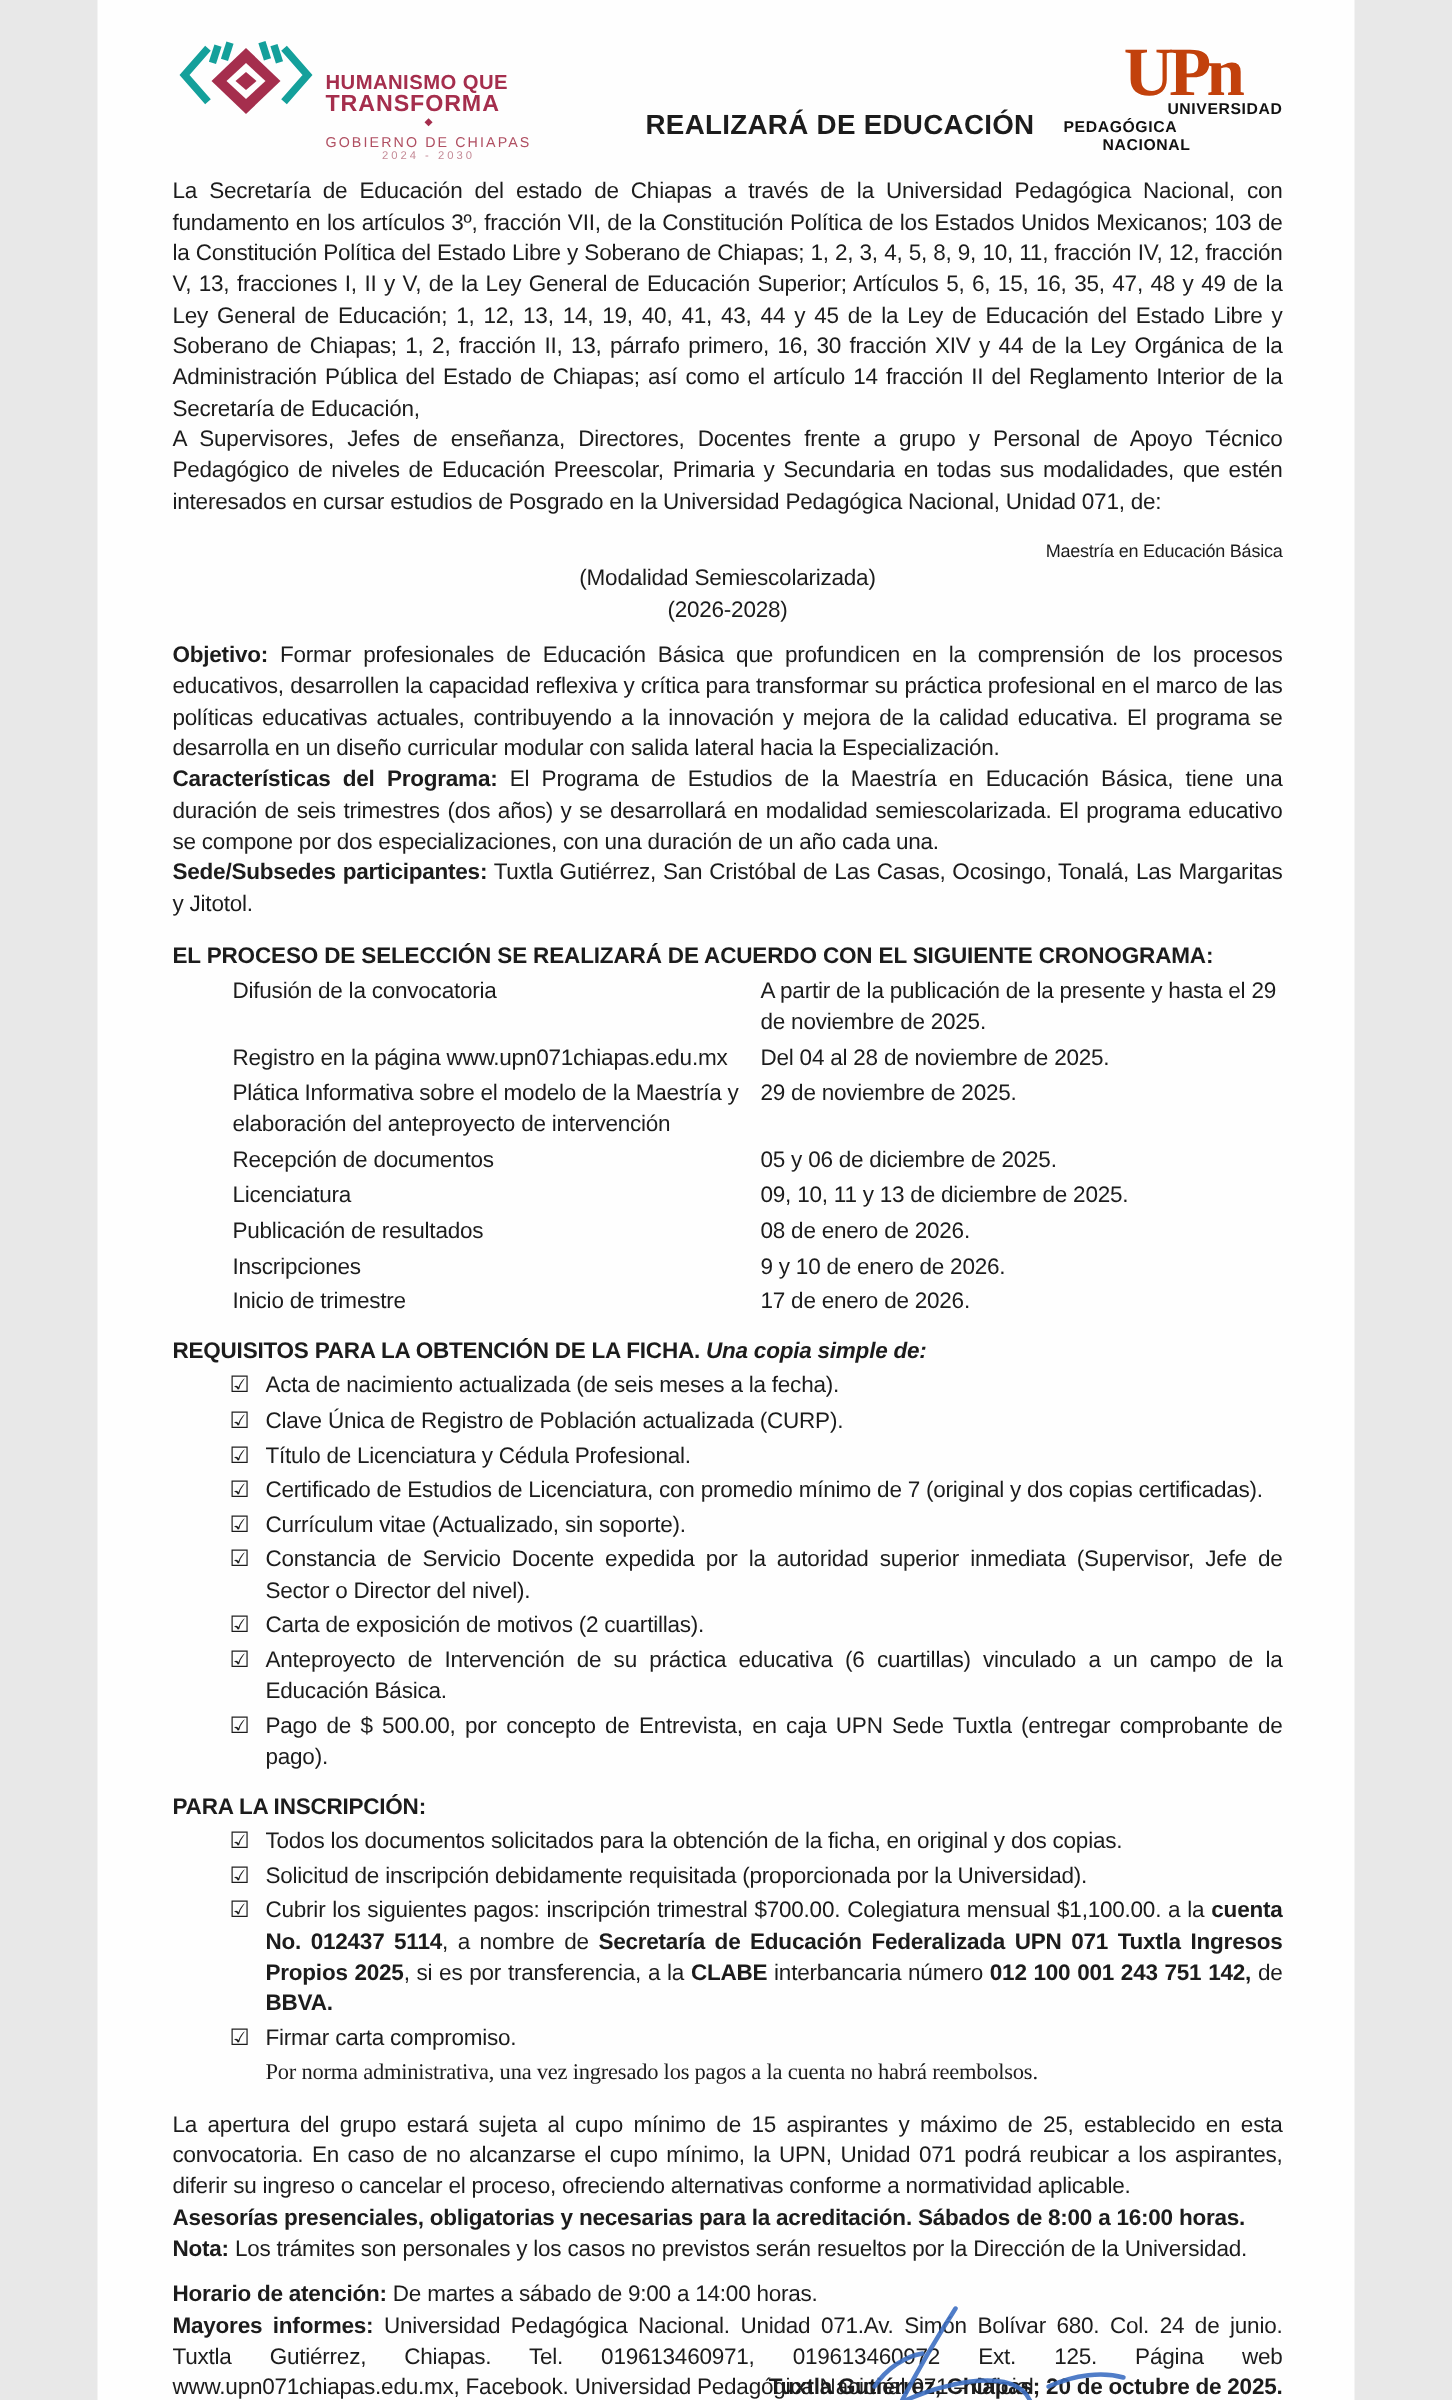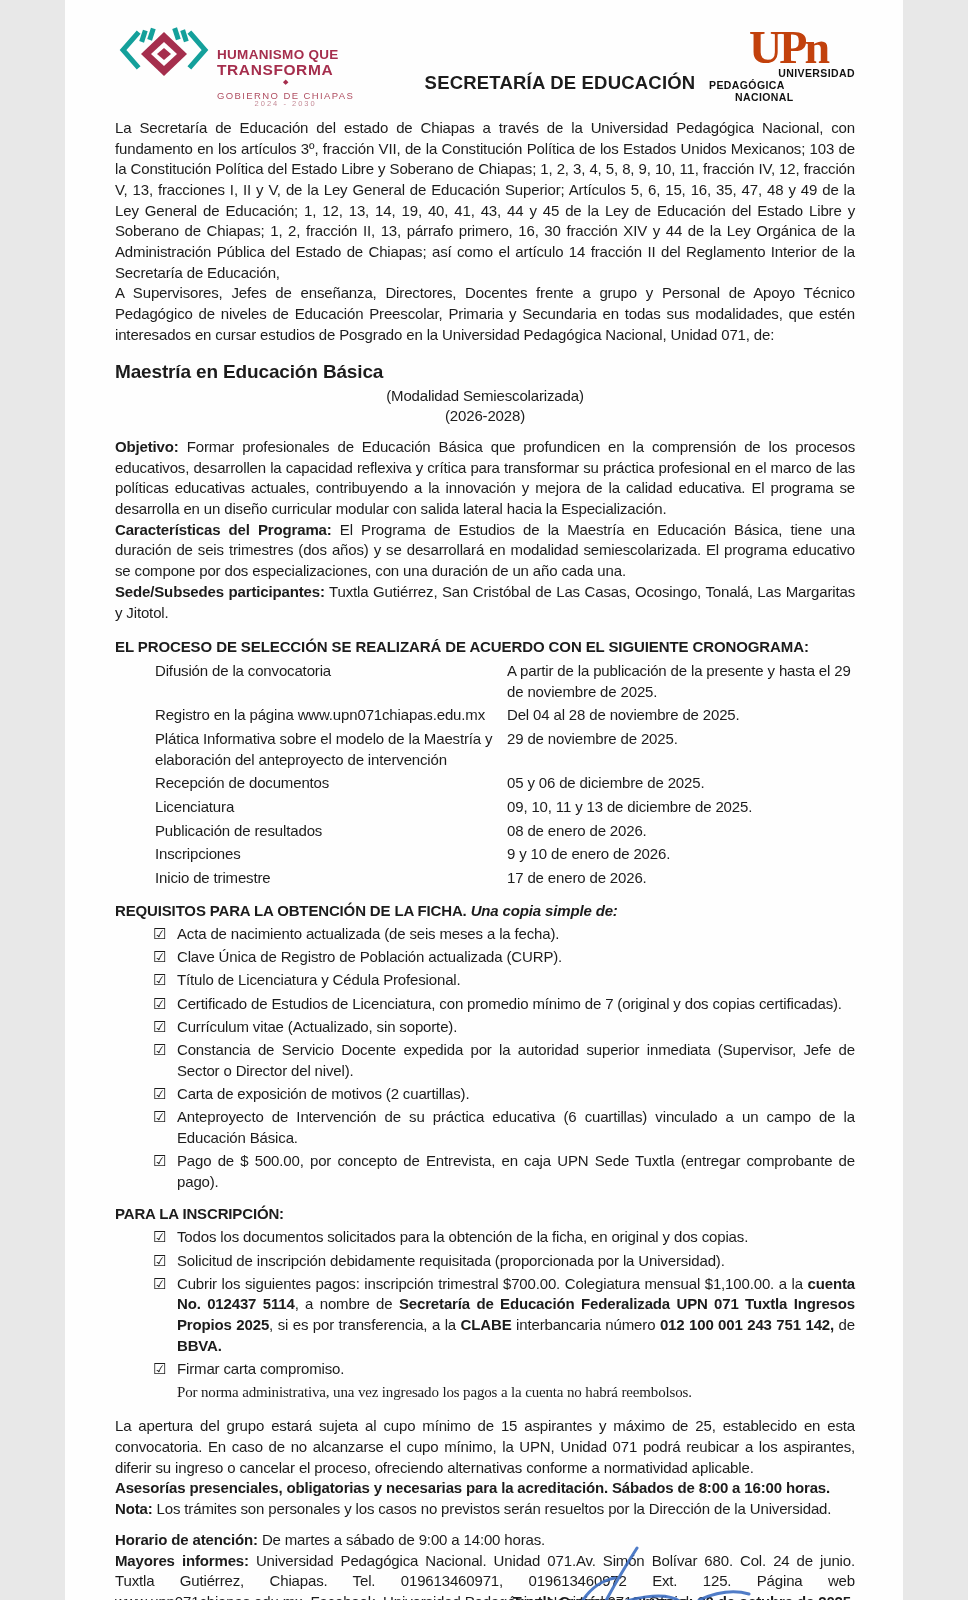--- a/index.html
+++ b/index.html
@@ -26,21 +26,21 @@
   .logo-right { width:150px; flex:0 0 auto; text-align:right; padding-top:4px; }
   .upn-glyph { font-weight:bold; color:#c2410c; font-size:46px; line-height:0.8; letter-spacing:-3px; font-family:Liberation Serif, serif; margin-right:28px;text-align:right;}
   .upn-txt { color:#111; font-weight:bold; font-size:10.5px; line-height:1.15; letter-spacing:0.4px; }
   .upn-txt .u1 { text-align:right; margin-right:0px; }
   .upn-txt .u2 { text-align:left; margin-left:4px; }
   .upn-txt .u3 { text-align:left; margin-left:30px; }
   
   p.just { text-align:justify; }
   .bold { font-weight:bold; }
   .convoca { text-align:center; font-weight:bold; font-size:15.5px; margin:7px 0 9px; letter-spacing:0.2px;}
-  .prog-title { text-align:left; font-weight:bold; font-size:19px; margin-top:14px; }
+  .prog-title { text-align:right; font-weight:normal; font-size:12px; margin-top:14px; }
   .prog-sub { text-align:center; font-size:15px; }
   .section-gap { height:10px; }
   
   .crono-head { font-weight:bold; margin-top:14px; margin-bottom:2px; letter-spacing:-0.1px;}
   .crono-row { display:flex; padding-left:40px; margin-top:3px; }
   .crono-act { width:352px; flex:0 0 auto; padding-right:8px; }
   .crono-date { flex:1; }
   
   .check-head { font-weight:bold; margin-top:12px; }
   .check-head .it { font-style:italic; font-weight:bold; }
@@ -88,21 +88,21 @@
       </svg>
       <div class="gov-txt">
         <div class="l1">HUMANISMO QUE</div>
         <div class="l2">TRANSFORMA</div>
         <div class="gov-divider">◆</div>
         <div class="l3">GOBIERNO DE CHIAPAS</div>
         <div class="l4">2024 - 2030</div>
       </div>
     </div>
 
-    <div class="center-title">SECRETARÍA DE EDUCACIÓN</div>
+    <div class="center-title">REALIZARÁ DE EDUCACIÓN</div>
 
     <div class="logo-right">
       <div class="upn-glyph">UPn</div>
       <div class="upn-txt">
         <div class="u1">UNIVERSIDAD</div>
         <div class="u2">PEDAGÓGICA</div>
         <div class="u3">NACIONAL</div>
       </div>
     </div>
   </div>

